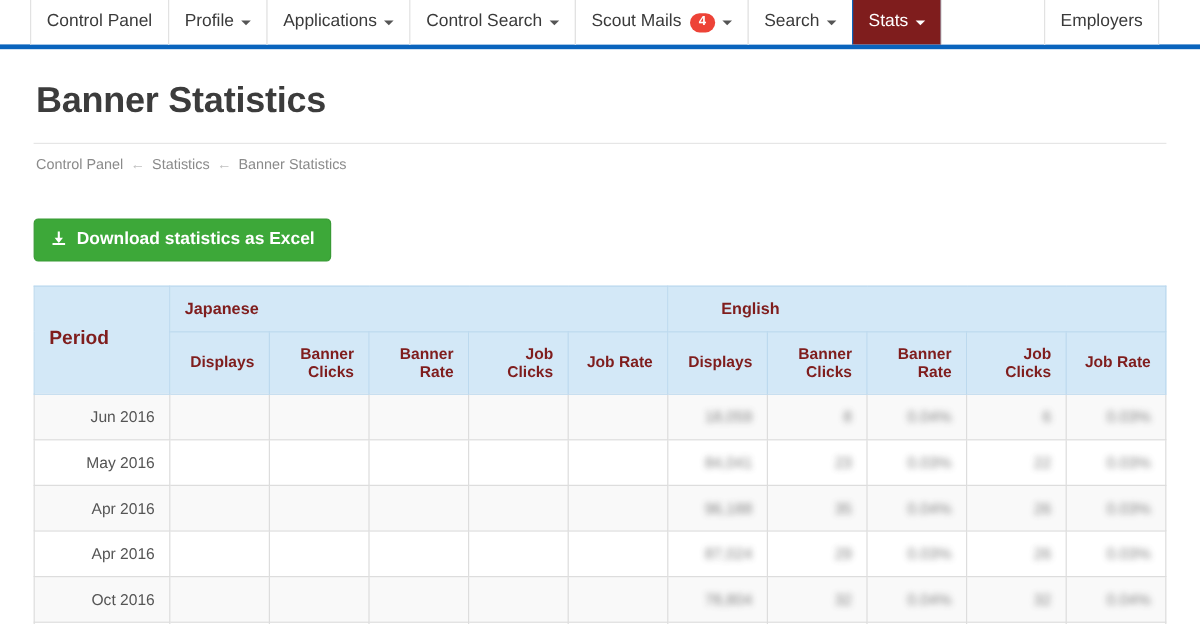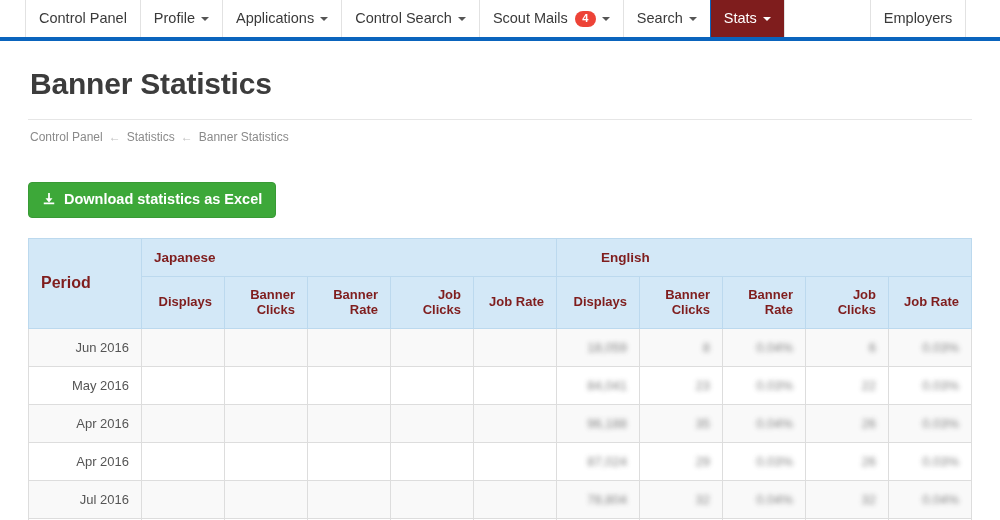--- a/index.html
+++ b/index.html
@@ -320,21 +320,21 @@
           <td class="blank-cell">&nbsp;</td>
           <td class="blank-cell">&nbsp;</td>
           <td class="blank-cell">&nbsp;</td>
           <td><span class="redacted">87,024</span></td>
           <td><span class="redacted">29</span></td>
           <td><span class="redacted">0.03%</span></td>
           <td><span class="redacted">26</span></td>
           <td><span class="redacted">0.03%</span></td>
         </tr>
         <tr>
-          <td class="period-cell">Jul 2016</td>
+          <td class="period-cell">Oct 2016</td>
           <td class="blank-cell">&nbsp;</td>
           <td class="blank-cell">&nbsp;</td>
           <td class="blank-cell">&nbsp;</td>
           <td class="blank-cell">&nbsp;</td>
           <td class="blank-cell">&nbsp;</td>
           <td><span class="redacted">78,804</span></td>
           <td><span class="redacted">32</span></td>
           <td><span class="redacted">0.04%</span></td>
           <td><span class="redacted">32</span></td>
           <td><span class="redacted">0.04%</span></td>

